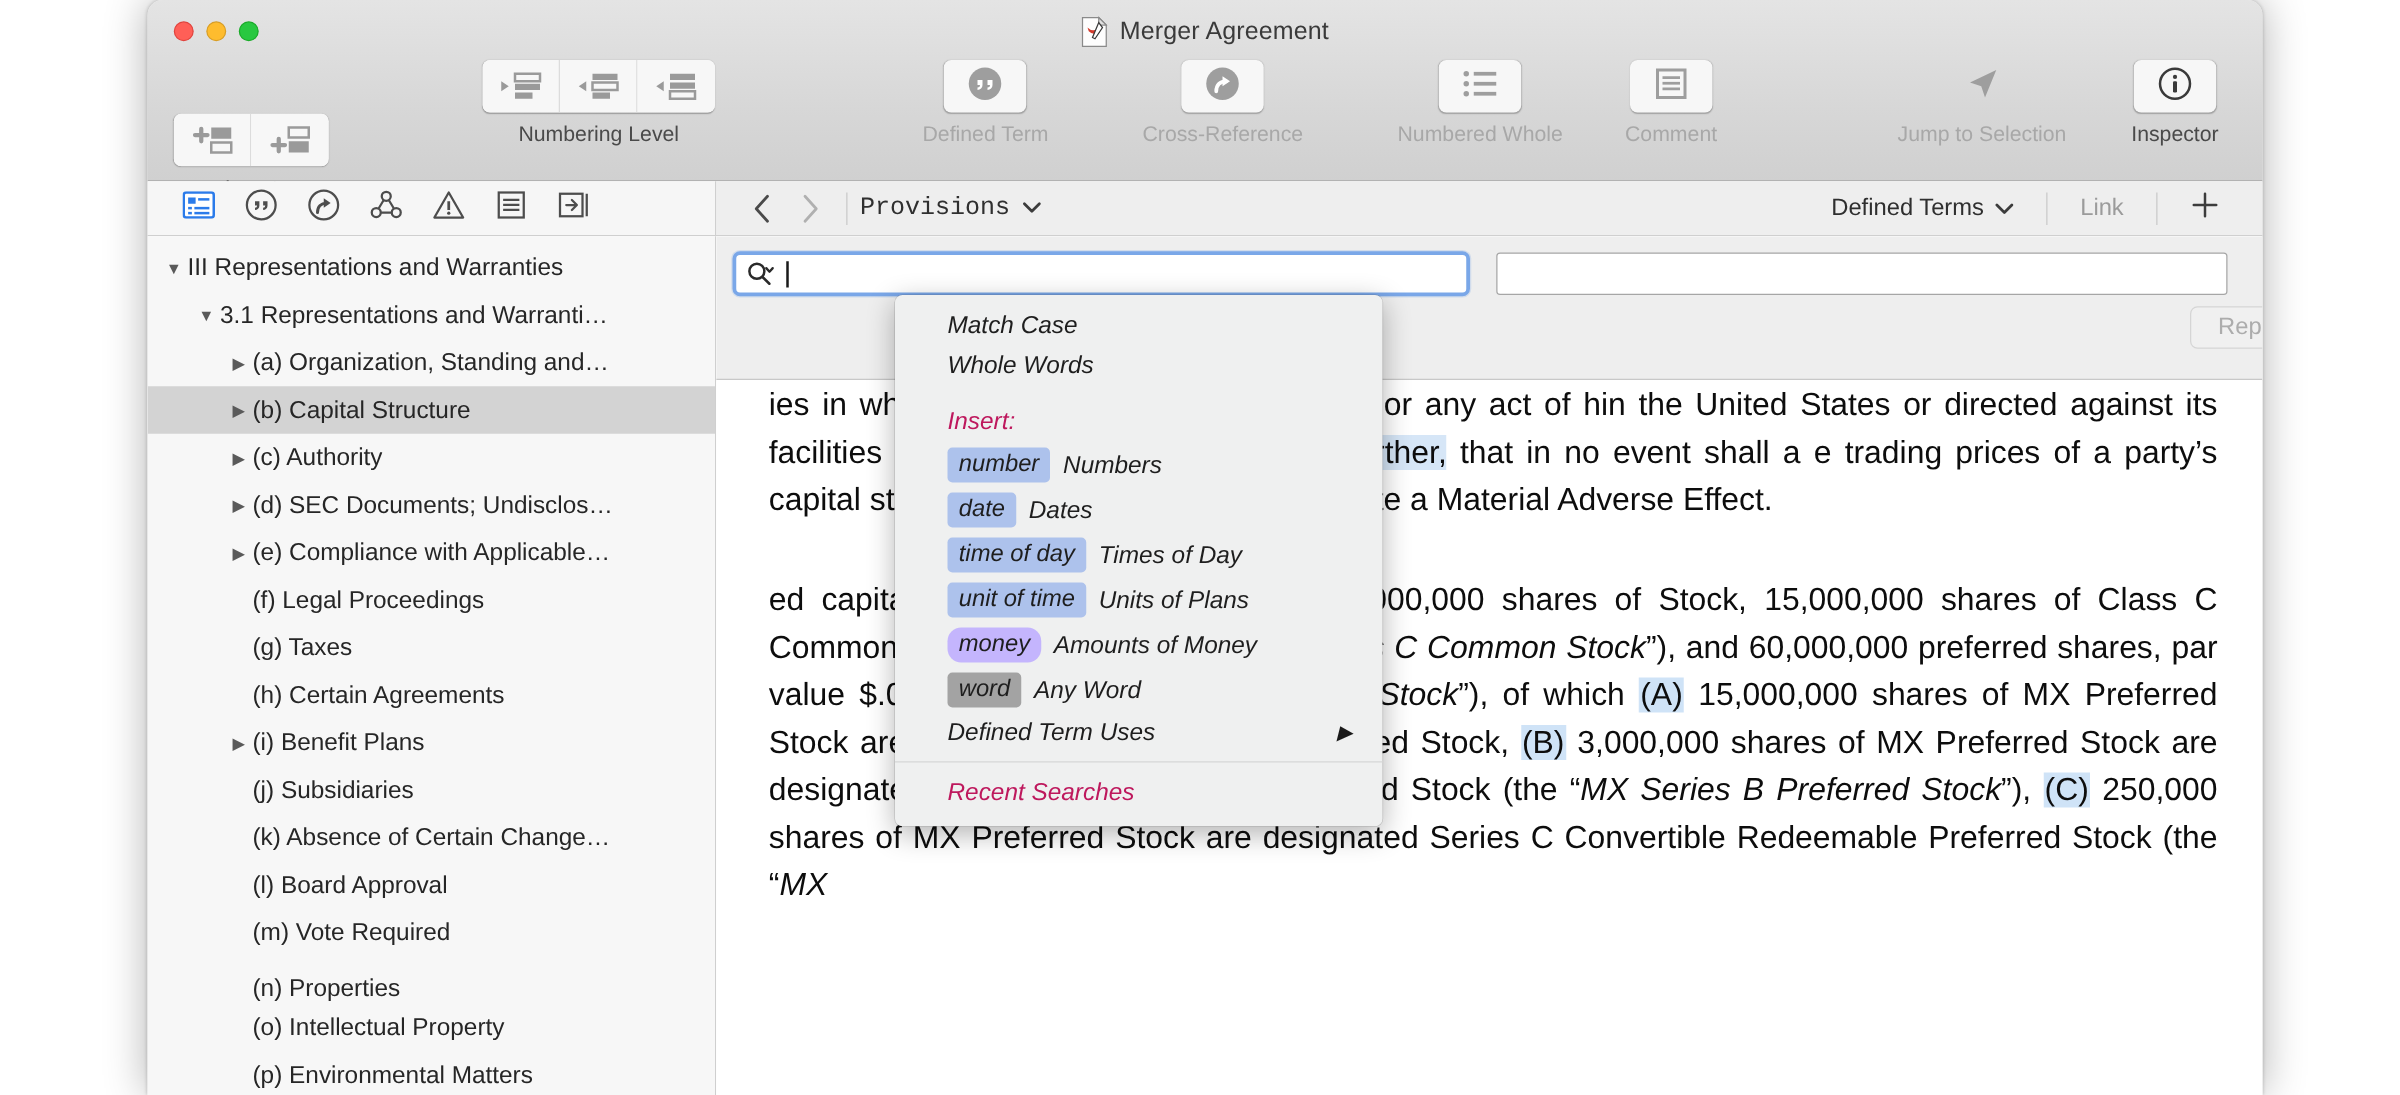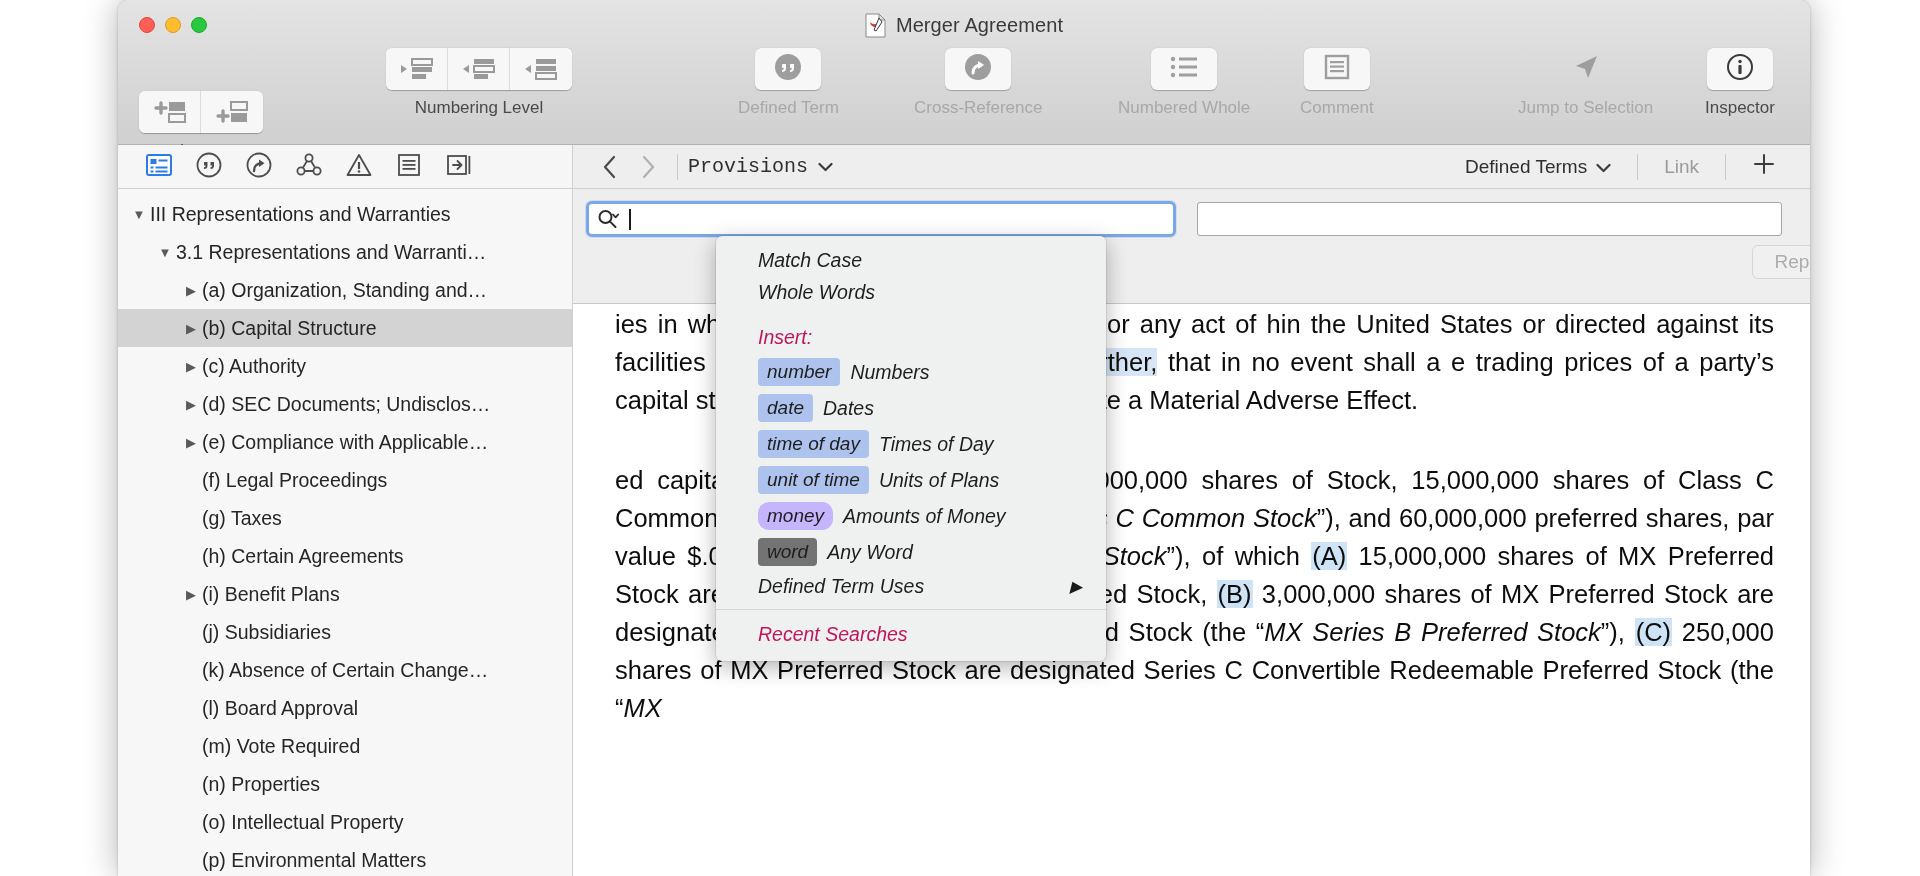--- a/index.html
+++ b/index.html
@@ -468,21 +468,21 @@
             <span class="tree-label">(k) Absence of Certain Change…</span>
           </div>
           <div class="tree-row" style="padding-left: 62px;">
             <span class="tw empty">▶</span>
             <span class="tree-label">(l) Board Approval</span>
           </div>
           <div class="tree-row" style="padding-left: 62px;">
             <span class="tw empty">▶</span>
             <span class="tree-label">(m) Vote Required</span>
           </div>
-          <div class="tree-row" style="padding-left: 62px;">
+          <div class="tree-row" style="padding-left: 62px; align-items: flex-end;">
             <span class="tw empty">▶</span>
             <span class="tree-label">(n) Properties</span>
           </div>
           <div class="tree-row" style="padding-left: 62px;">
             <span class="tw empty">▶</span>
             <span class="tree-label">(o) Intellectual Property</span>
           </div>
           <div class="tree-row" style="padding-left: 62px;">
             <span class="tw empty">▶</span>
             <span class="tree-label">(p) Environmental Matters</span>
@@ -543,21 +543,21 @@
         </div>
         <div class="menu-token">
           <span class="token" style="background: rgb(173, 194, 236);">unit of time</span>
           <span>Units of Plans</span>
         </div>
         <div class="menu-token">
           <span class="token" style="background: #c4b5fd; border-radius: 11px;">money</span>
           <span>Amounts of Money</span>
         </div>
         <div class="menu-token">
-          <span class="token" style="background: #737373;">word</span>
+          <span class="token" style="background: #a3a3a3;">word</span>
           <span>Any Word</span>
         </div>
         <div class="menu-item arrow">
           <span>Defined Term Uses</span>
           <span class="tri">▶</span>
         </div>
         <div class="menu-sep"></div>
         <div class="menu-head">Recent Searches</div>
       </div>
 

